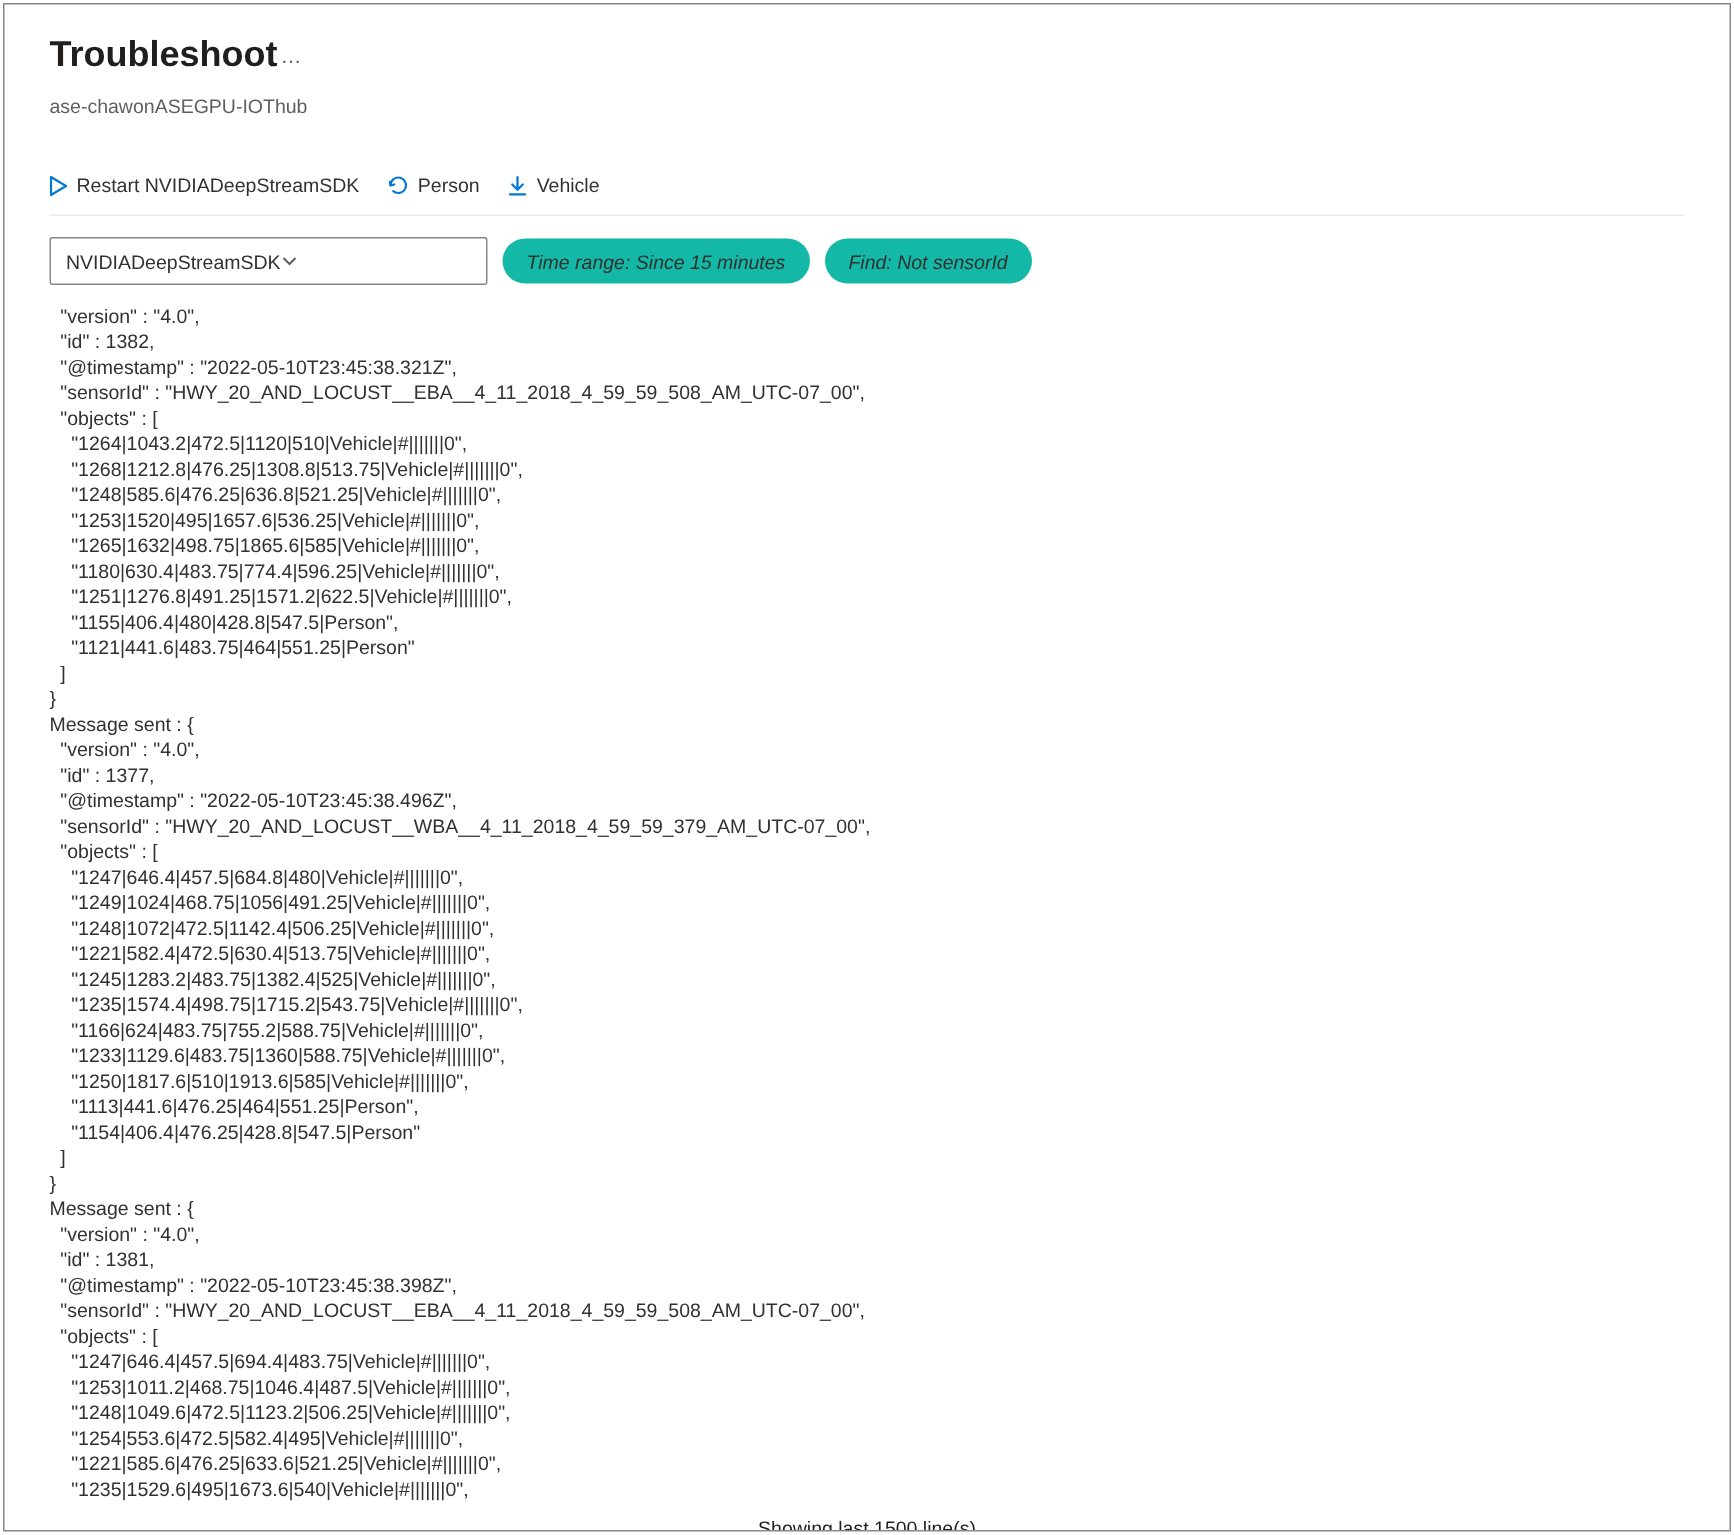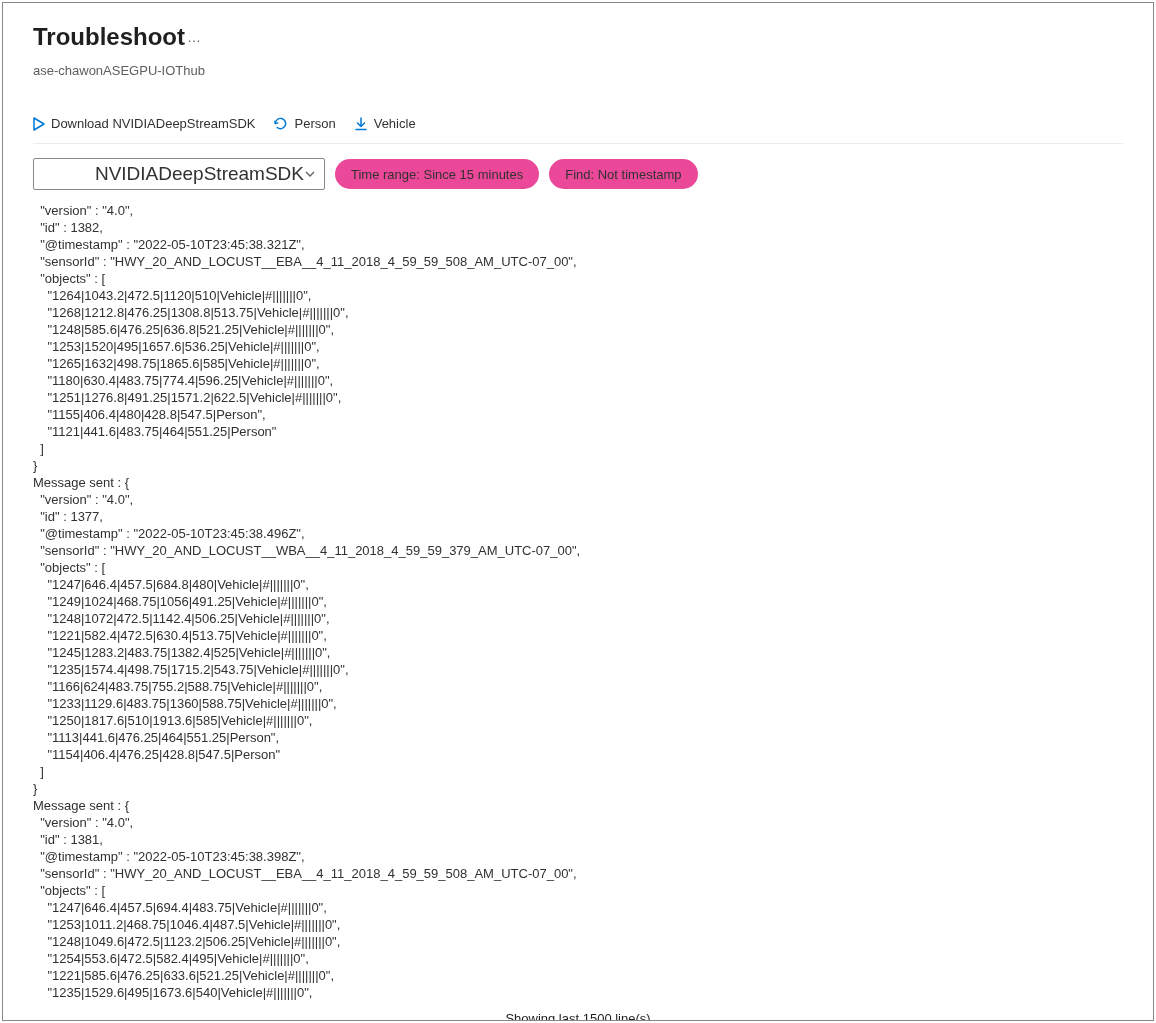--- a/index.html
+++ b/index.html
@@ -68,44 +68,45 @@
     }
     .filter-row {
       display: flex;
       align-items: center;
       gap: 10px;
       margin-bottom: 12px;
     }
     .select-box {
       display: flex;
       align-items: center;
-      justify-content: flex-end;
+      justify-content: flex-start;
       border: 1px solid #8a8886;
       border-radius: 2px;
       height: 32px;
       width: 292px;
       padding: 0 8px 0 10px;
-      font-size: 19px;
+      font-size: 13px;
       cursor: pointer;
       background: #ffffff;
     }
     .select-box .chev {
       color: #605e5c;
     }
     .pill {
-      background: #ec4899;
+      background: #14b8a6;
       color: #323130;
       font-size: 13px;
       height: 30px;
       display: inline-flex;
       align-items: center;
       padding: 0 16px;
       border-radius: 15px;
       cursor: pointer;
       border: none;
+      font-style: italic;
     }
     .log-area {
       font-family: "Segoe UI", sans-serif;
       font-size: 13px;
       line-height: 17px;
       color: #323130;
       white-space: pre;
       margin-bottom: 10px;
     }
     .log-line {
@@ -131,21 +132,21 @@
   </div>
   <div class="subtitle">ase-chawonASEGPU-IOThub</div>
 
   <div class="toolbar">
     <button class="toolbar-btn">
       <span class="icon">
         <svg width="12" height="14" viewBox="0 0 12 14">
             <path d="M1 1 L11 7 L1 13 Z" fill="none" stroke="#0078d4" stroke-width="1.5" stroke-linejoin="round"></path>
           </svg>
       </span>
-      <span>Download NVIDIADeepStreamSDK</span>
+      <span>Restart NVIDIADeepStreamSDK</span>
     </button>
     <button class="toolbar-btn">
       <span class="icon">
         <svg width="15" height="15" viewBox="0 0 16 16">
             <path d="M2.5 8 A5.5 5.5 0 1 1 4.4 12.2" fill="none" stroke="#0078d4" stroke-width="1.5" stroke-linecap="round"></path>
             <path d="M2 5.5 L2.5 8.2 L5.2 7.4" fill="none" stroke="#0078d4" stroke-width="1.5" stroke-linecap="round" stroke-linejoin="round"></path>
           </svg>
       </span>
       <span>Person</span>
     </button>
@@ -162,20 +163,20 @@
   <div class="filter-row">
     <div class="select-box">
       <span>NVIDIADeepStreamSDK</span>
       <span class="chev">
         <svg width="12" height="12" viewBox="0 0 12 12">
             <path d="M2 4 L6 8 L10 4" fill="none" stroke="#605e5c" stroke-width="1.3"></path>
           </svg>
       </span>
     </div>
     <button class="pill">Time range: Since 15 minutes</button>
-    <button class="pill">Find: Not timestamp</button>
+    <button class="pill">Find: Not sensorId</button>
   </div>
 
   <div class="log-area" id="log-output"><div class="log-line">  "version" : "4.0",</div><div class="log-line">  "id" : 1382,</div><div class="log-line">  "@timestamp" : "2022-05-10T23:45:38.321Z",</div><div class="log-line">  "sensorId" : "HWY_20_AND_LOCUST__EBA__4_11_2018_4_59_59_508_AM_UTC-07_00",</div><div class="log-line">  "objects" : [</div><div class="log-line">    "1264|1043.2|472.5|1120|510|Vehicle|#|||||||0",</div><div class="log-line">    "1268|1212.8|476.25|1308.8|513.75|Vehicle|#|||||||0",</div><div class="log-line">    "1248|585.6|476.25|636.8|521.25|Vehicle|#|||||||0",</div><div class="log-line">    "1253|1520|495|1657.6|536.25|Vehicle|#|||||||0",</div><div class="log-line">    "1265|1632|498.75|1865.6|585|Vehicle|#|||||||0",</div><div class="log-line">    "1180|630.4|483.75|774.4|596.25|Vehicle|#|||||||0",</div><div class="log-line">    "1251|1276.8|491.25|1571.2|622.5|Vehicle|#|||||||0",</div><div class="log-line">    "1155|406.4|480|428.8|547.5|Person",</div><div class="log-line">    "1121|441.6|483.75|464|551.25|Person"</div><div class="log-line">  ]</div><div class="log-line">}</div><div class="log-line">Message sent : {</div><div class="log-line">  "version" : "4.0",</div><div class="log-line">  "id" : 1377,</div><div class="log-line">  "@timestamp" : "2022-05-10T23:45:38.496Z",</div><div class="log-line">  "sensorId" : "HWY_20_AND_LOCUST__WBA__4_11_2018_4_59_59_379_AM_UTC-07_00",</div><div class="log-line">  "objects" : [</div><div class="log-line">    "1247|646.4|457.5|684.8|480|Vehicle|#|||||||0",</div><div class="log-line">    "1249|1024|468.75|1056|491.25|Vehicle|#|||||||0",</div><div class="log-line">    "1248|1072|472.5|1142.4|506.25|Vehicle|#|||||||0",</div><div class="log-line">    "1221|582.4|472.5|630.4|513.75|Vehicle|#|||||||0",</div><div class="log-line">    "1245|1283.2|483.75|1382.4|525|Vehicle|#|||||||0",</div><div class="log-line">    "1235|1574.4|498.75|1715.2|543.75|Vehicle|#|||||||0",</div><div class="log-line">    "1166|624|483.75|755.2|588.75|Vehicle|#|||||||0",</div><div class="log-line">    "1233|1129.6|483.75|1360|588.75|Vehicle|#|||||||0",</div><div class="log-line">    "1250|1817.6|510|1913.6|585|Vehicle|#|||||||0",</div><div class="log-line">    "1113|441.6|476.25|464|551.25|Person",</div><div class="log-line">    "1154|406.4|476.25|428.8|547.5|Person"</div><div class="log-line">  ]</div><div class="log-line">}</div><div class="log-line">Message sent : {</div><div class="log-line">  "version" : "4.0",</div><div class="log-line">  "id" : 1381,</div><div class="log-line">  "@timestamp" : "2022-05-10T23:45:38.398Z",</div><div class="log-line">  "sensorId" : "HWY_20_AND_LOCUST__EBA__4_11_2018_4_59_59_508_AM_UTC-07_00",</div><div class="log-line">  "objects" : [</div><div class="log-line">    "1247|646.4|457.5|694.4|483.75|Vehicle|#|||||||0",</div><div class="log-line">    "1253|1011.2|468.75|1046.4|487.5|Vehicle|#|||||||0",</div><div class="log-line">    "1248|1049.6|472.5|1123.2|506.25|Vehicle|#|||||||0",</div><div class="log-line">    "1254|553.6|472.5|582.4|495|Vehicle|#|||||||0",</div><div class="log-line">    "1221|585.6|476.25|633.6|521.25|Vehicle|#|||||||0",</div><div class="log-line">    "1235|1529.6|495|1673.6|540|Vehicle|#|||||||0",</div></div>
 
   <div class="footer-line">Showing last 1500 line(s)</div>
 
 </div>
 
 </body></html>

